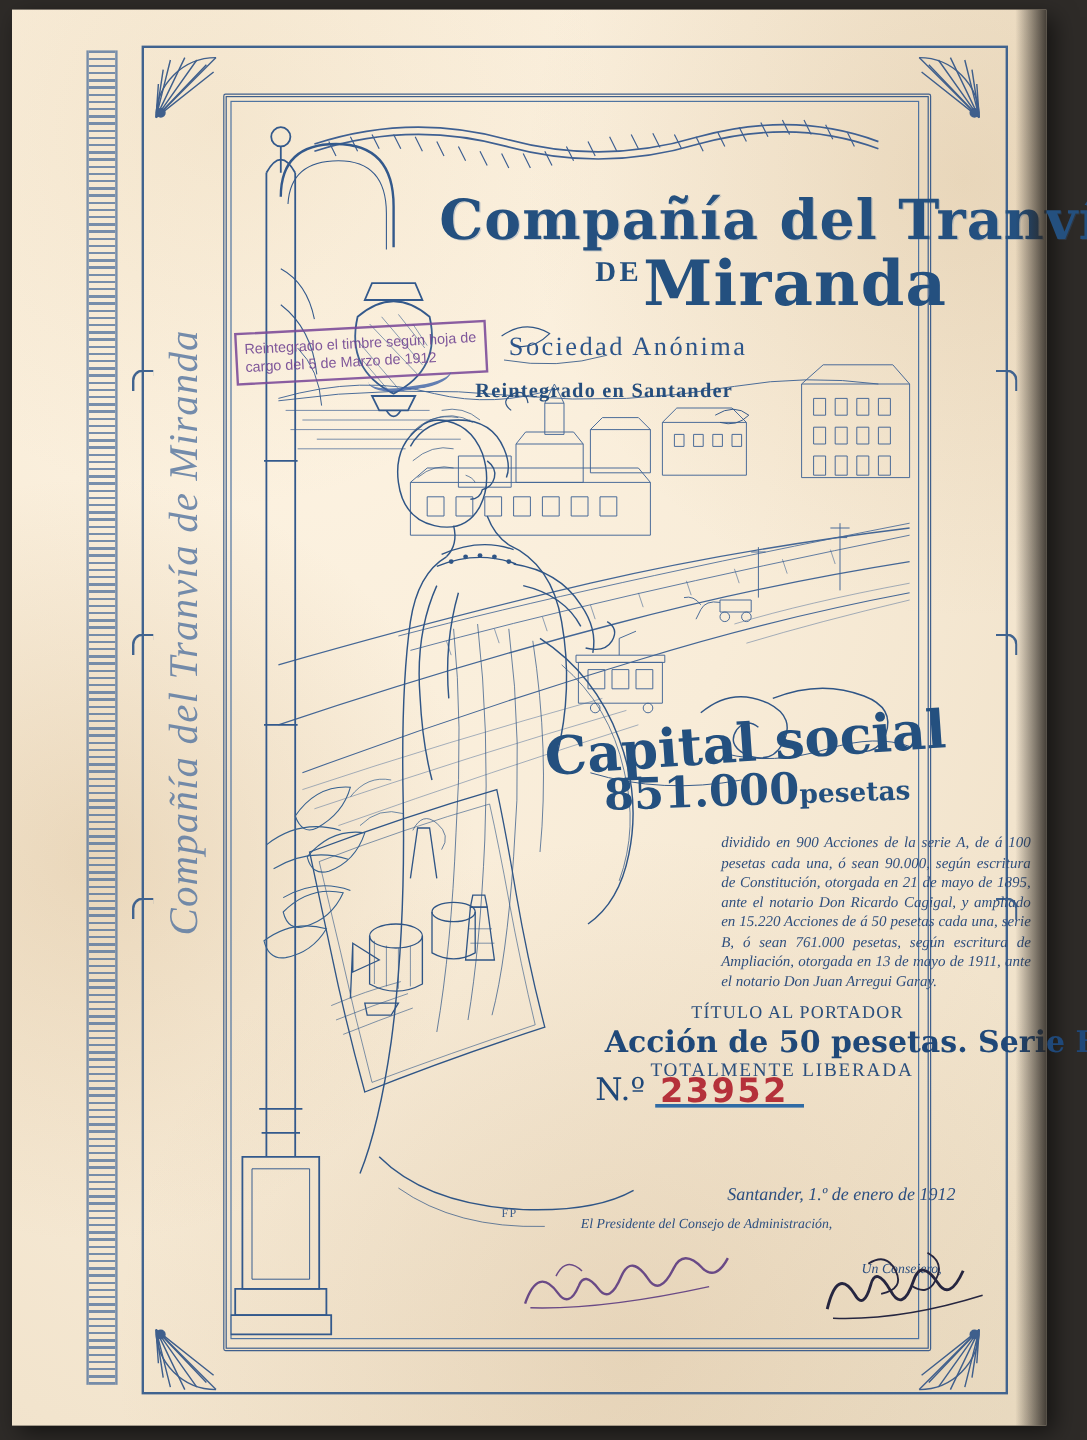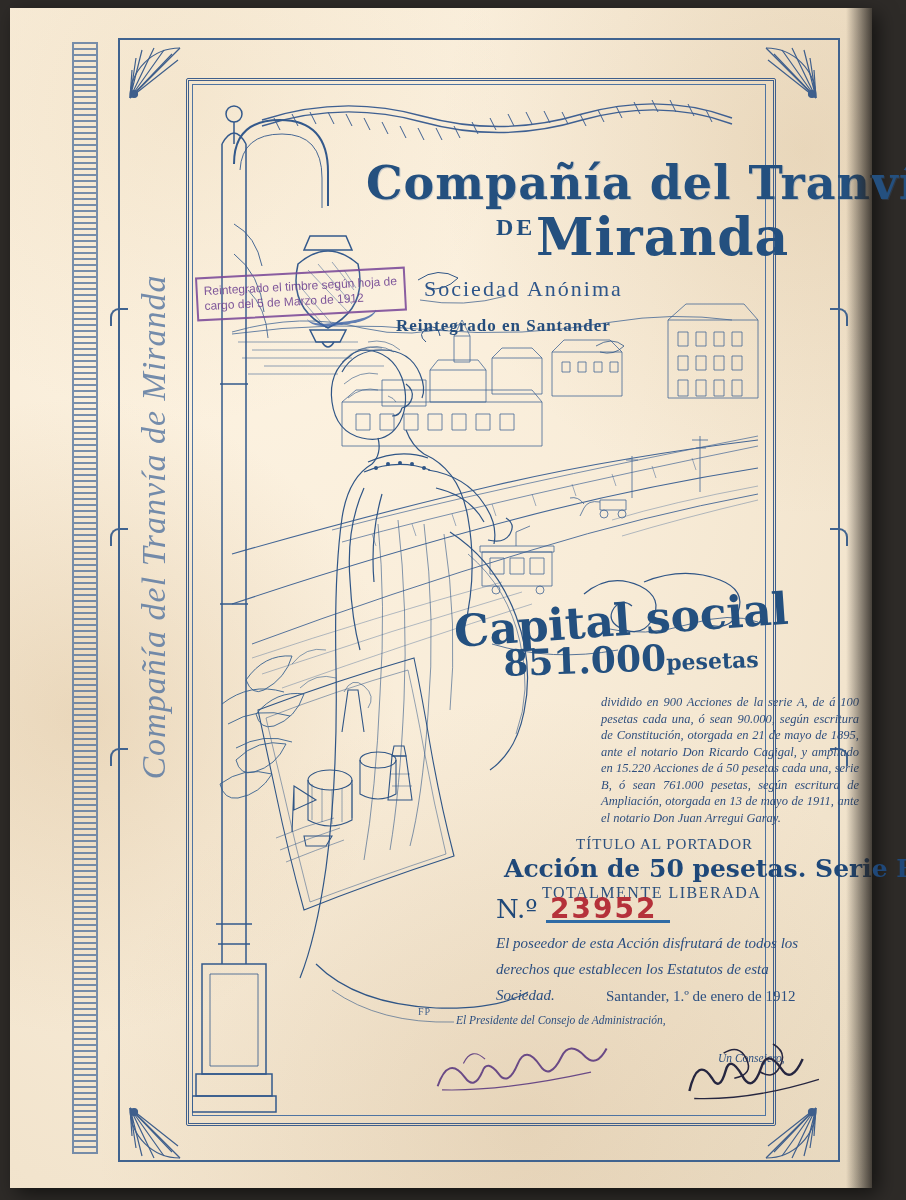--- a/index.html
+++ b/index.html
@@ -268,24 +268,25 @@
     font-size: 15px;
     font-style: italic;
     line-height: 26px;
     color: #2c4f80;
     white-space: normal;
   }
   .place-date {
     left: 596px;
     top: 980px;
     font-size: 15px;
+    font-style: italic;
     color: #2c4f80;
   }
   .sig-left-label {
-    left: 446px;
+    left: 474px;
     top: 1006px;
     font-size: 11.5px;
     font-style: italic;
     color: #2c4f80;
   }
   .sig-right-label {
     left: 708px;
     top: 1020px;
     font-size: 11.5px;
     font-style: italic;
@@ -612,21 +613,20 @@
 
     <div class="body-block">dividido en 900 Acciones de la serie A, de á 100 pesetas cada una, ó sean 90.000, según escritura de Constitución, otorgada en 21 de mayo de 1895, ante el notario Don Ricardo Cagigal, y ampliado en 15.220 Acciones de á 50 pesetas cada una, serie B, ó sean 761.000 pesetas, según escritura de Ampliación, otorgada en 13 de mayo de 1911, ante el notario Don Juan Arregui Garay.</div>
 
     <div class="t titulo-portador">TÍTULO AL PORTADOR</div>
     <div class="t accion-line">Acción de 50 pesetas. Serie B</div>
     <div class="t liberada">TOTALMENTE LIBERADA</div>
     <div class="t num-label">N.º</div>
     <div class="t num-value">23952</div>
     <div class="num-underline"></div>
 
-    <div class="clause">El poseedor de esta Acción disfrutará de todos los derechos que establecen los Estatutos de esta Sociedad.</div>
     <div class="t place-date">Santander, 1.º de enero de 1912</div>
 
     <div class="t sig-left-label">El Presidente del Consejo de Administración,</div>
     <div class="t sig-right-label">Un Consejero,</div>
 
     <div class="sig sig1">
       <svg width="210" height="52" viewBox="0 0 210 52">
         <g stroke="#6a4a86" stroke-width="2" fill="none">
           <path d="M6 40 q14 -30 28 -6 q8 14 18 -4 q6 -12 16 4 q8 14 20 -8 q10 -18 22 4
                    q8 16 22 -6 q10 -16 24 2 q10 12 22 -6"></path>

